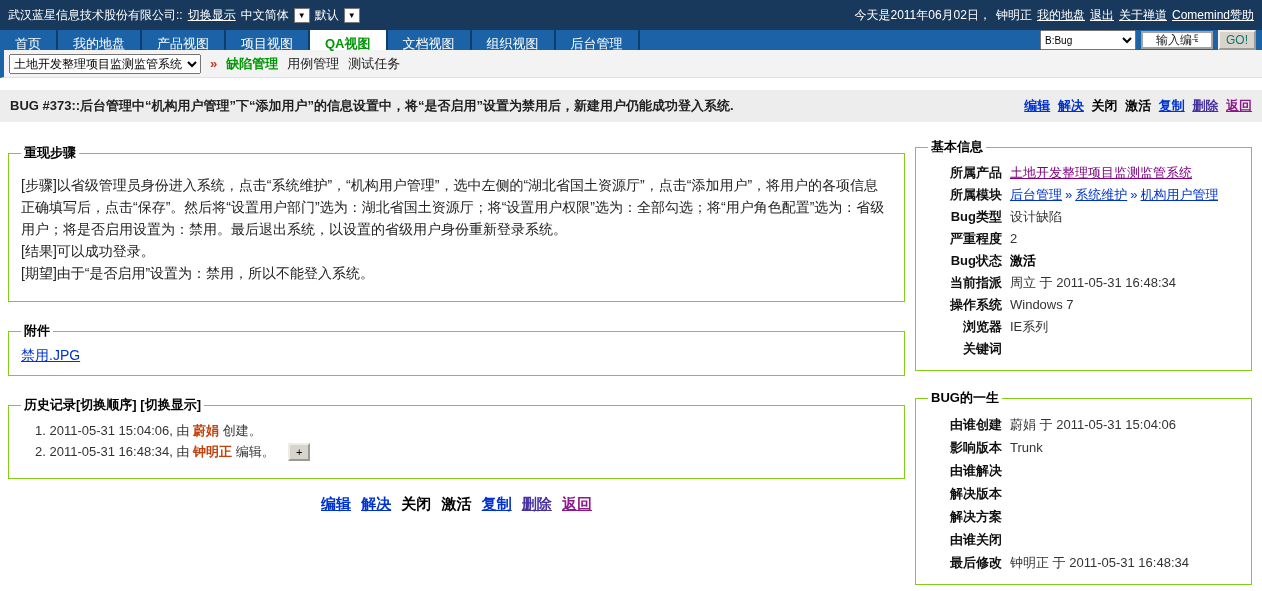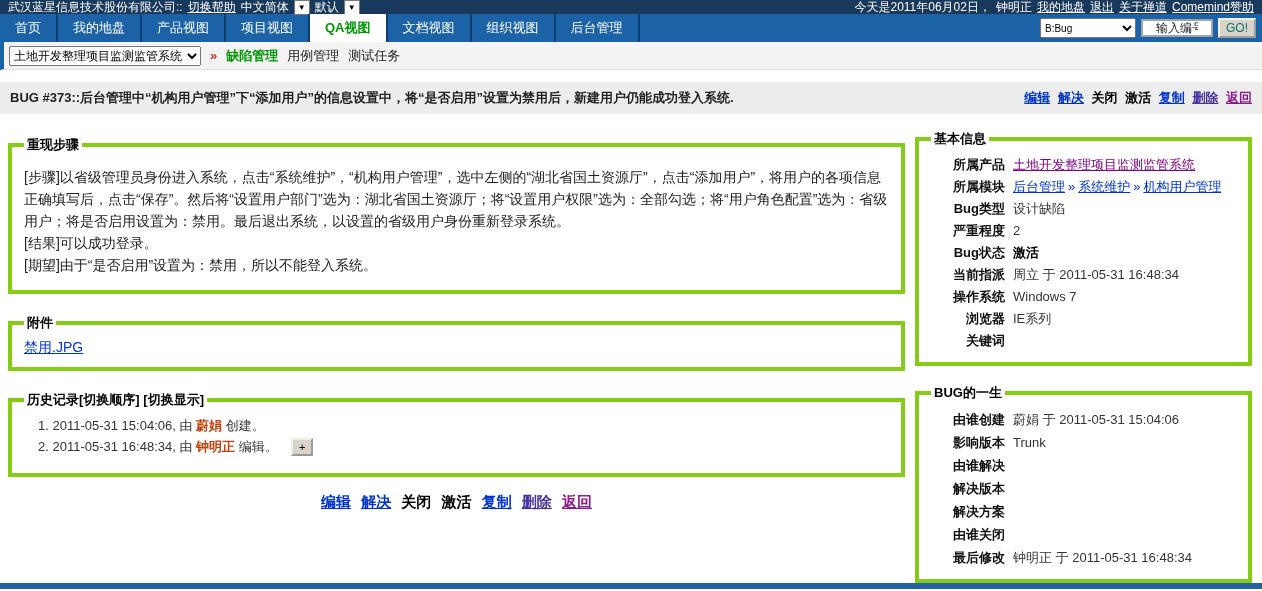--- a/index.html
+++ b/index.html
@@ -1,28 +1,28 @@
 <!DOCTYPE html>
 <html><head>
 <meta charset="utf-8">
 <style>
   * { margin:0; padding:0; box-sizing:border-box; }
   html,body { width:1262px; height:591px; overflow:hidden; background:#fff;
     font-family:"Liberation Sans","DejaVu Sans",sans-serif; color:#222; }
 
   
-  .topbar { height:14px; background:#19395c; color:#fff; font-size:12px;
+  .topbar { height:30px; background:#19395c; color:#fff; font-size:12px;
     display:flex; align-items:center; justify-content:space-between; padding:0 8px; }
   .topbar a { color:#fff; text-decoration:underline; }
   .topbar .seg { display:flex; align-items:center; gap:5px; white-space:nowrap; }
   .mini-select { width:16px; height:15px; background:#fff; color:#000; border:1px solid #777;
     font-size:8px; display:inline-flex; align-items:center; justify-content:center; cursor:default; }
 
   
-  .navbar { height:28px; background:#1b63a6; display:flex; align-items:stretch; }
+  .navbar { height:20px; background:#1b63a6; display:flex; align-items:stretch; }
   .tab { color:#fff; font-size:13px; line-height:28px; padding:0 15px;
     border-right:2px solid #0d3c6e; cursor:pointer; white-space:nowrap; }
   .tab.active { background:#fff; color:#009606; font-weight:bold; }
   .nav-right { margin-left:auto; display:flex; align-items:center; gap:5px; padding-right:6px; }
   .nav-right select { height:20px; width:96px; font-size:10px; }
   .nav-right input { width:72px; height:18px; font-size:12px; padding:1px 13px; border:2px solid #a3a3a3; }
   .nav-right input::placeholder { color:#222; opacity:1; }
   .btn-classic { background:#d8d4cc; border:2px outset #f2efe7; font-size:12px;
     padding:1px 6px; color:#0f766e; cursor:pointer; }
 
@@ -45,21 +45,21 @@
   .actions > * { margin-left:4px; }
   .act-link { color:#0033cc; text-decoration:underline; cursor:pointer; }
   .act-plain { color:#000; text-decoration:none; cursor:pointer; }
   .act-del { color:#46319f; text-decoration:underline; cursor:pointer; }
   .act-back { color:#8b1a8b; text-decoration:underline; cursor:pointer; }
 
   
   .content { height:469px; overflow:hidden; display:flex; padding:6px 10px 0 8px; background:#fff; }
   .main-col { width:897px; flex-shrink:0; margin-right:10px; }
   .side-col { flex:1; min-width:0; }
-  fieldset { border:4px solid #84cc16; padding:6px 12px 10px; background:#fff; }
+  fieldset { border:1px solid #84cc16; padding:6px 12px 10px; background:#fff; }
   legend { font-weight:bold; font-size:13px; color:#000; padding:0 3px; }
 
   .steps-box { margin-top:16px; min-height:158px; }
   .steps-text { font-size:14px; line-height:22px; color:#222; padding-top:6px; }
   .attach-box { margin-top:20px; }
   .attach-box a { color:#0033cc; font-size:14px; text-decoration:underline; }
   .history-box { margin-top:20px; padding-bottom:16px; }
   .history-box legend .tgl { cursor:pointer; }
   .history-item { font-size:13px; line-height:21px; padding-left:14px; color:#333; }
   .history-item b { color:#c2410c; }
@@ -82,21 +82,21 @@
   .mod-sep { color:#0033cc; margin:0 3px; }
 
   .bottom-bar { height:6px; background:#26629f; }
 </style>
 </head>
 <body>
 
 <div class="topbar">
   <div class="seg">
     <span>武汉蓝星信息技术股份有限公司::</span>
-    <a>切换帮助</a>
+    <a>切换显示</a>
     <span>中文简体</span>
     <span class="mini-select">
         <span>▼</span>
       </span>
     <span>默认</span>
     <span class="mini-select">
         <span>▼</span>
       </span>
   </div>
   <div class="seg">

